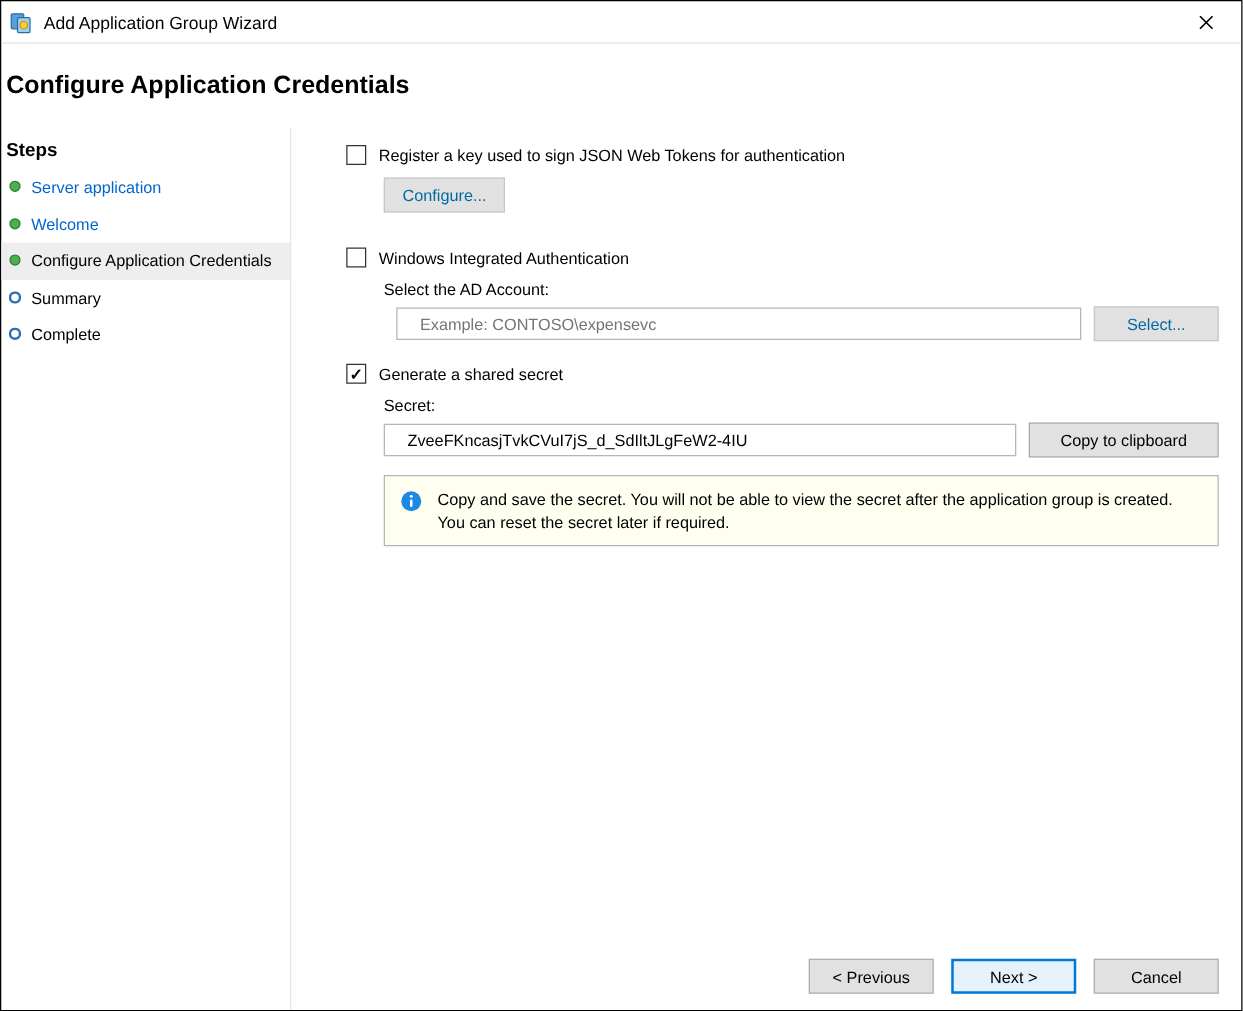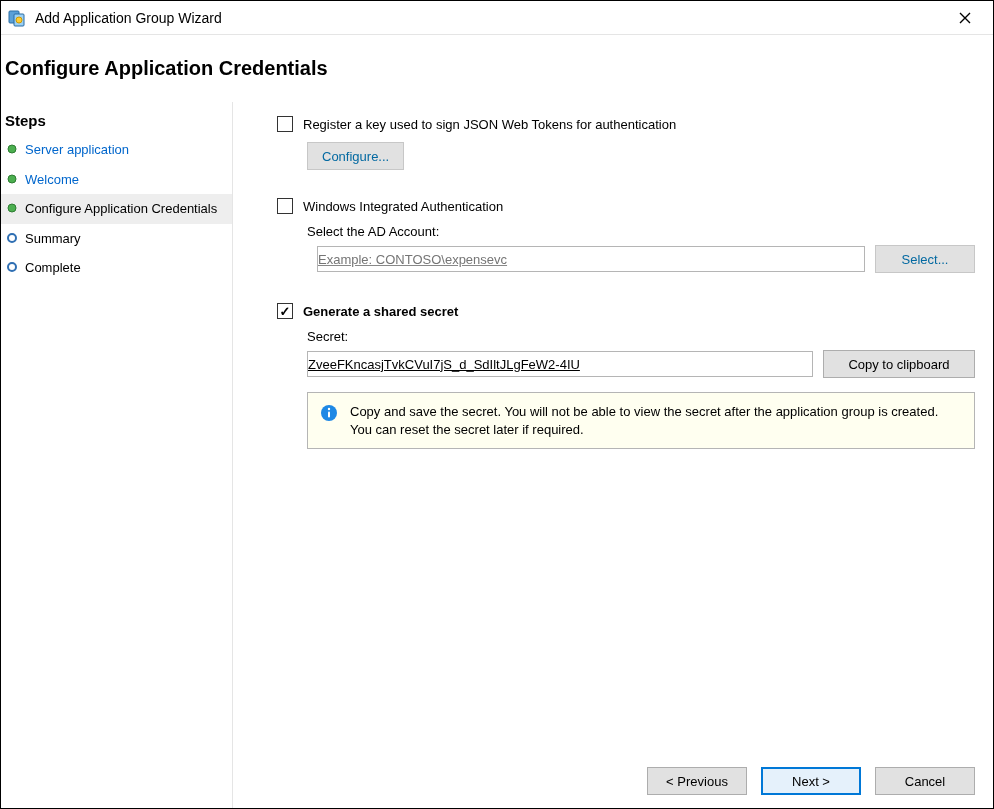--- a/index.html
+++ b/index.html
@@ -123,25 +123,24 @@
   .btn.primary {
     border:2px solid #0078d7;
     background:#e5f1fb;
   }
   .sub-indent { margin-left: 56px; }
   .field-label { font-size:13px; margin: 10px 0 6px 0; }
   .textbox {
     height:26px;
     border:1px solid #b5b5b5;
     background:#fff;
-    padding: 0 0;
+    padding: 0 18px;
     font-size:13px;
     font-family:inherit;
     width:100%;
-    text-decoration:underline;
   }
   .textbox.disabled { background:#fff; color:#888; }
   .row-flex { display:flex; gap:10px; align-items:center; }
   .info-box {
     background:#fffff0;
     border:1px solid #b5b5b5;
     display:flex;
     gap:12px;
     padding:10px 12px;
     margin-top:14px;
@@ -237,21 +236,21 @@
     </div>
     <div class="sub-indent">
       <div class="field-label">Select the AD Account:</div>
       <div class="row-flex" style="margin-left:-56px; margin-right:0;">
         <div style="width:56px; flex-shrink:0;"></div>
         <input class="textbox disabled" style="flex: 1 1 0%;" disabled="" placeholder="Example: CONTOSO\expensevc">
         <button class="btn disabled" style="width:100px;">Select...</button>
       </div>
     </div>
 
-    <div class="opt-row" style="margin-top:30px;font-weight:bold;">
+    <div class="opt-row" style="margin-top:18px;">
       <span class="checkbox checked"></span>
       <span class="opt-label">Generate a shared secret</span>
     </div>
     <div class="sub-indent">
       <div class="field-label">Secret:</div>
     </div>
     <div class="row-flex" style="margin-left:56px; margin-right:0;">
       <input class="textbox" style="flex: 1 1 0%;" readonly="" value="ZveeFKncasjTvkCVuI7jS_d_SdIltJLgFeW2-4IU">
       <button class="btn" style="width:152px;">Copy to clipboard</button>
     </div>

